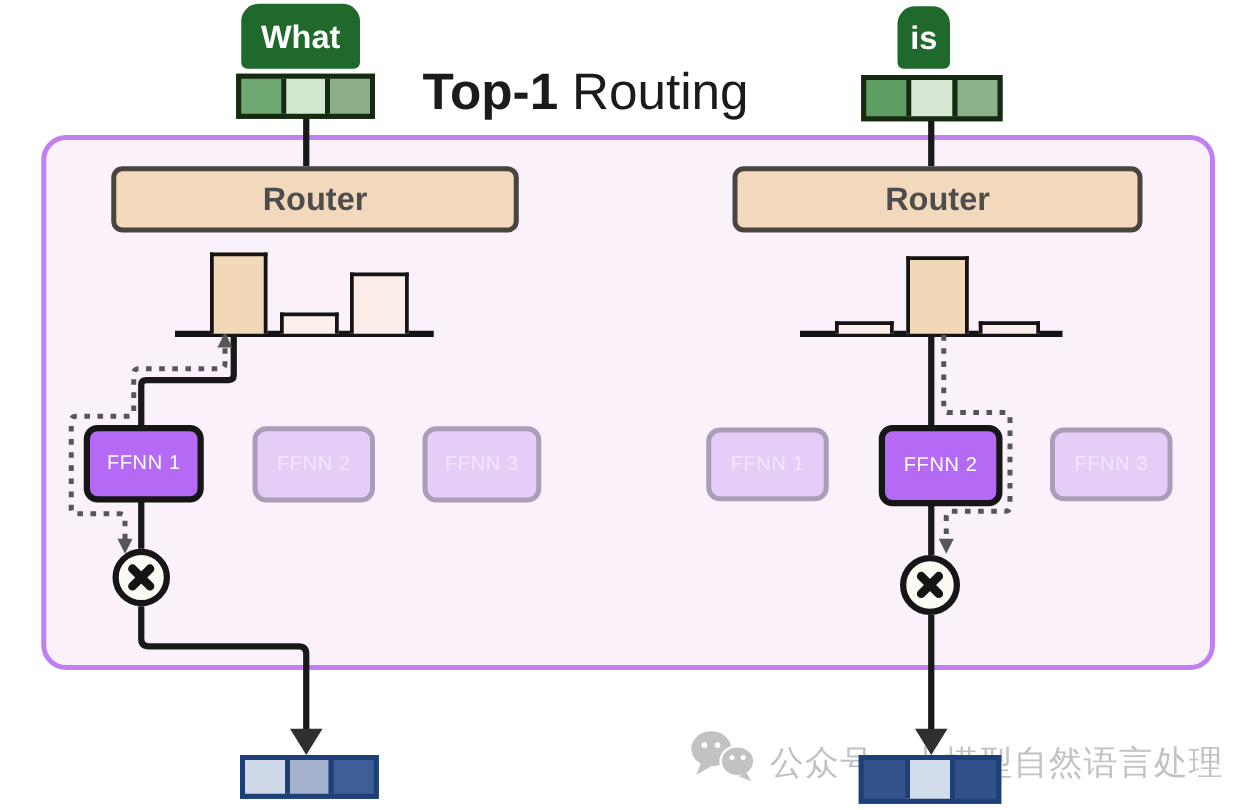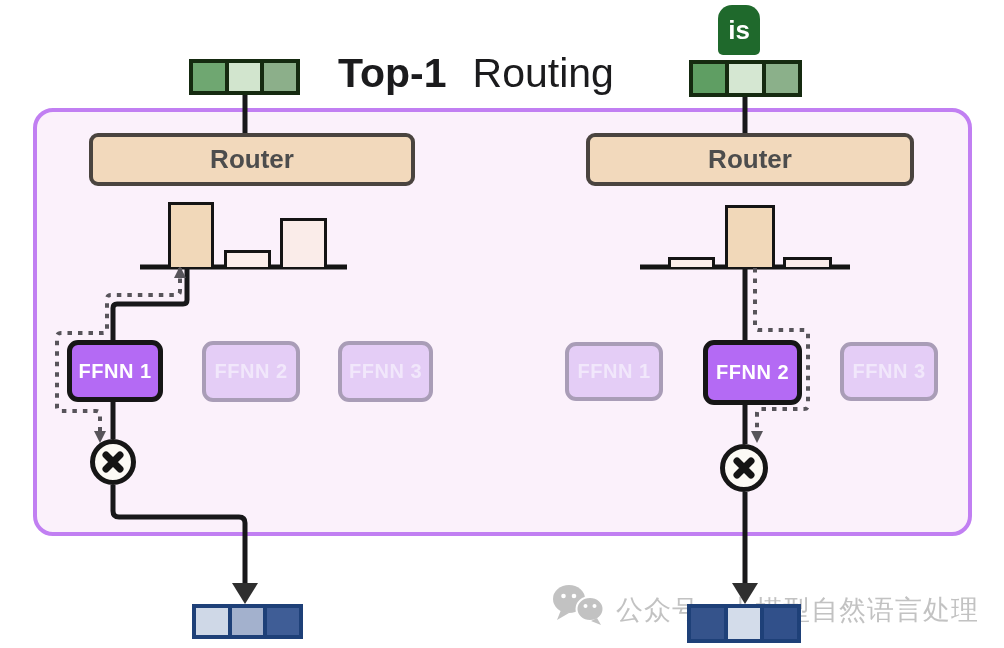--- a/index.html
+++ b/index.html
@@ -4,21 +4,21 @@
 <style>
   html,body{margin:0;padding:0;background:#fff;}
   .stage{
     position:relative;width:1004px;height:648px;overflow:hidden;background:#ffffff;
     font-family:"Liberation Sans","DejaVu Sans",sans-serif;
   }
   .abs{position:absolute;}
   
   .title{left:338px;top:50px;font-size:41px;color:#1b1b1d;white-space:nowrap;z-index:4;}
   .title .t-bold{font-weight:800;margin-top:36px;}
-  .title .t-reg{font-weight:400;margin-left:26px;}
+  .title .t-reg{font-weight:400;margin-left:11px;}
   
   .token{
     background:#1f692c;color:#fff;font-weight:700;font-size:26px;
     display:flex;align-items:center;justify-content:center;
     border-radius:14px 14px 5px 5px;z-index:4;
   }
   
   .emb{display:flex;box-sizing:border-box;z-index:4;background:#152a10;}
   .emb>span{flex:1;display:block;}
   .emb>span + span{border-left:4px solid transparent;}
@@ -36,21 +36,21 @@
     box-sizing:border-box;background:#f2d9bc;border:4px solid #4a443f;border-radius:9px;
     display:flex;align-items:center;justify-content:center;
     font-size:26px;font-weight:700;color:#4d4d4d;z-index:4;
   }
   
   .chart{z-index:4;}
   .bar{position:absolute;bottom:0;box-sizing:border-box;border:3px solid #141414;border-bottom:none;}
   
   .expert{
     box-sizing:border-box;border-radius:11px;display:flex;align-items:center;justify-content:center;
-    font-size:20px;font-weight:700;letter-spacing:.5px;z-index:4;
+    font-size:16px;font-weight:400;letter-spacing:.5px;z-index:4;
   }
   .expert.active{background:#b46af4;border:5px solid #161616;color:#ffffff;}
   .expert.inactive{background:#e4cdf6;border:4px solid #a99db7;color:#f1e7fb;}
   
   .mult{
     box-sizing:border-box;background:#fcfaf5;border:5px solid #161616;border-radius:50%;
     display:flex;align-items:center;justify-content:center;z-index:5;
   }
   
   .overlay{left:0;top:0;z-index:3;pointer-events:none;}
@@ -98,20 +98,21 @@
     <polygon points="174,278 186,278 180,266" fill="#57545a"></polygon>
     <polygon points="94,431 106,431 100,443" fill="#57545a"></polygon>
     <path d="M755 268 V326 Q755 330 759 330 H804 Q808 330 808 334 V405 Q808 409 804 409 H761 Q757 409 757 413 V437" stroke="#57545a" stroke-width="4" stroke-dasharray="4.5 6" fill="none"></path>
     <polygon points="751,431 763,431 757,443" fill="#57545a"></polygon>
   </svg>
 
   <div class="abs title">
     <span class="t-bold">Top-1</span><span class="t-reg">Routing</span>
   </div>
 
+  <div class="abs token" style="left:193px;top:3px;width:95px;height:52px;">What</div>
   <div class="abs token" style="left:718px;top:5px;width:42px;height:50px;">is</div>
 
   <div class="abs emb emb-green" style="left:189px;top:59px;width:111px;height:36px;">
     <span style="background: rgb(111, 167, 113);"></span>
     <span style="background: rgb(210, 229, 206);"></span>
     <span style="background: rgb(140, 175, 138);"></span>
   </div>
   <div class="abs emb emb-green" style="left:689px;top:60px;width:113px;height:37px;">
     <span style="background: rgb(95, 158, 99);"></span>
     <span style="background: rgb(213, 231, 210);"></span>

